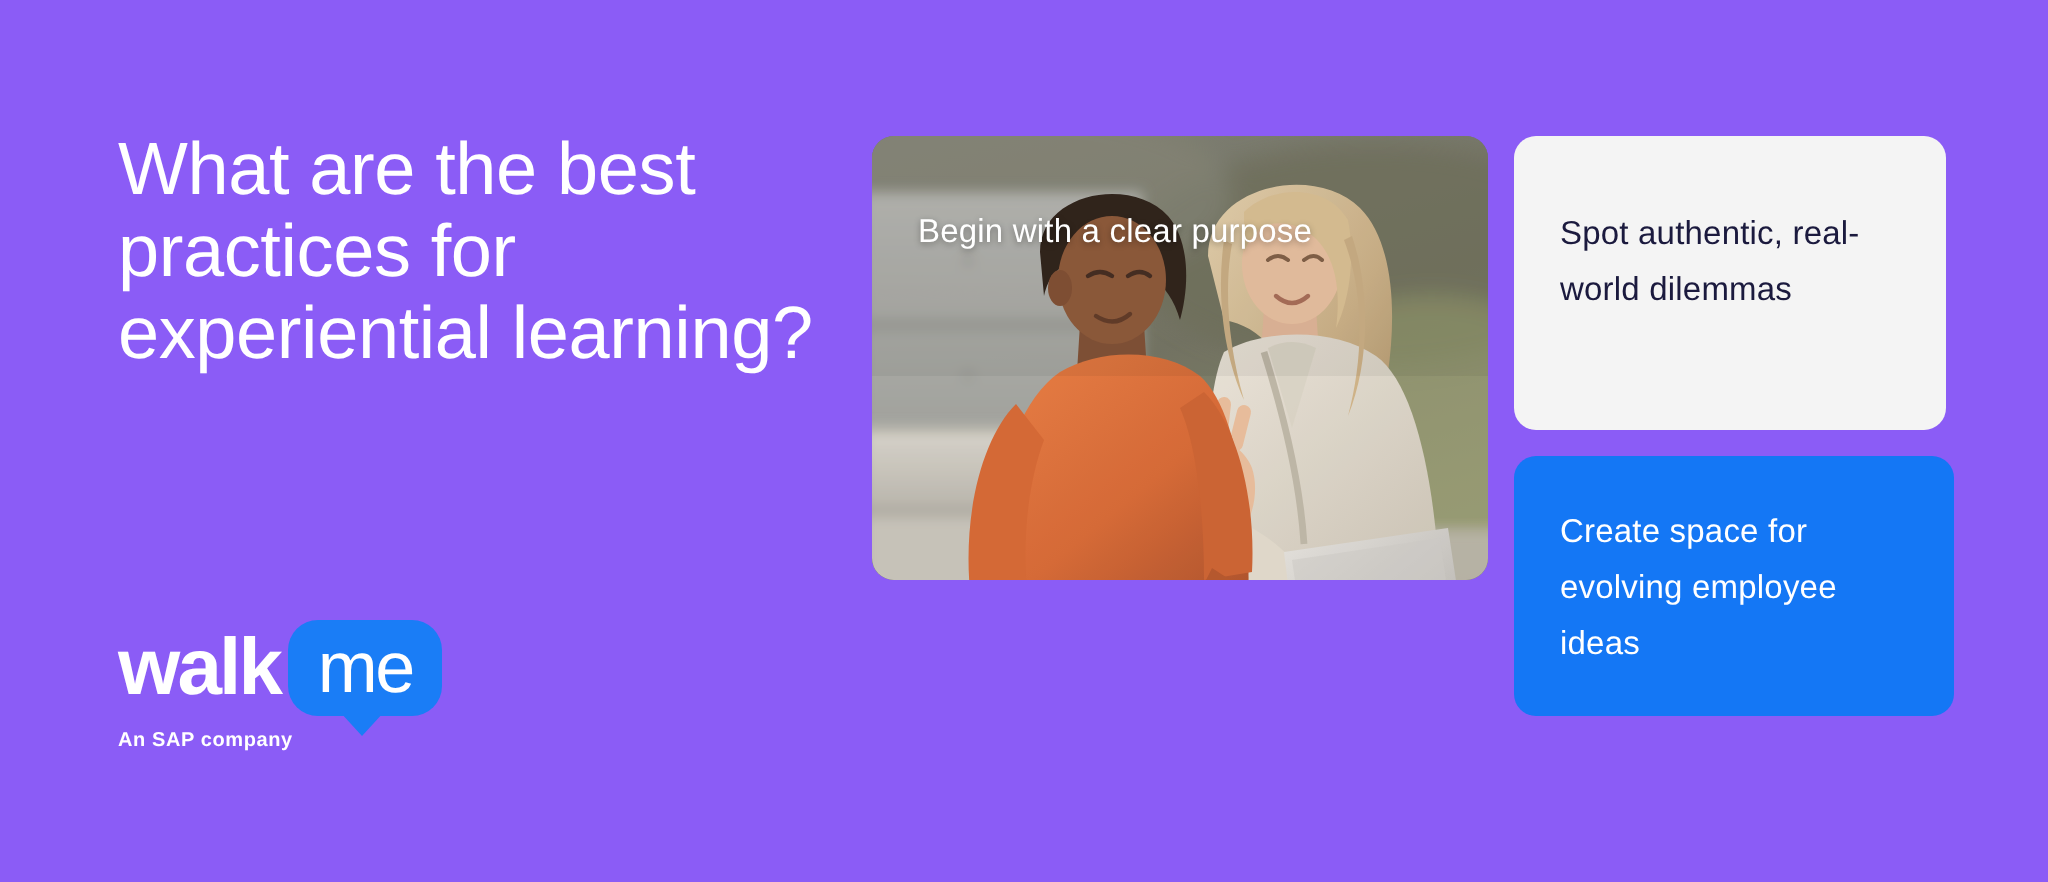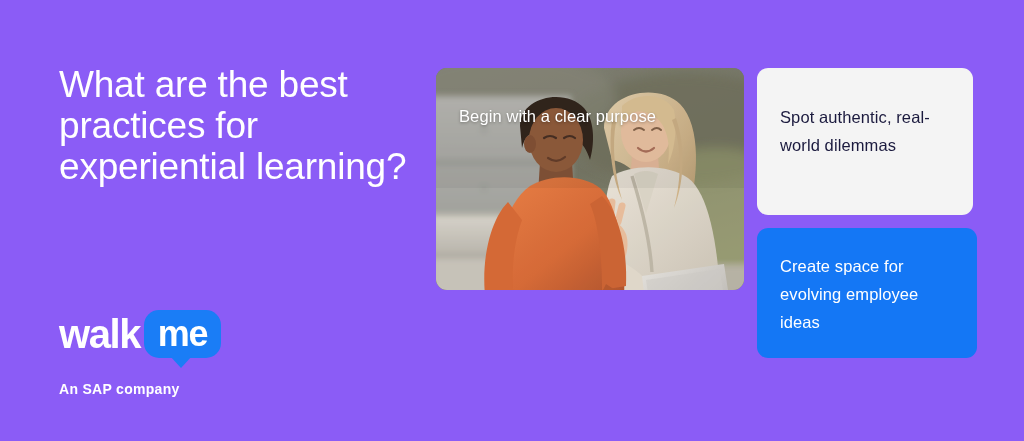--- a/index.html
+++ b/index.html
@@ -65,30 +65,30 @@
     position:absolute;
     left:26px; bottom:-10px;
     width:0; height:0;
     border-left:11px solid transparent;
     border-right:11px solid transparent;
     border-top:12px solid #1a7df6;
   }
   .logo-me {
     color:#ffffff;
     font-size:36px;
-    font-weight:700;
+    font-weight:400;
     letter-spacing:-1.2px;
     line-height:36px;
     position:relative;
     z-index:2;
   }
   .logo-tagline {
-    margin-top:23px;
-    color:#ffffff;
-    font-size:14px;
+    margin-top:7px;
+    color:#ffffff;
+    font-size:10px;
     font-weight:700;
     letter-spacing:0.3px;
   }
 
   
   .photo-card {
     position:absolute;
     left:436px; top:68px;
     width:308px; height:222px;
     border-radius:11px;

